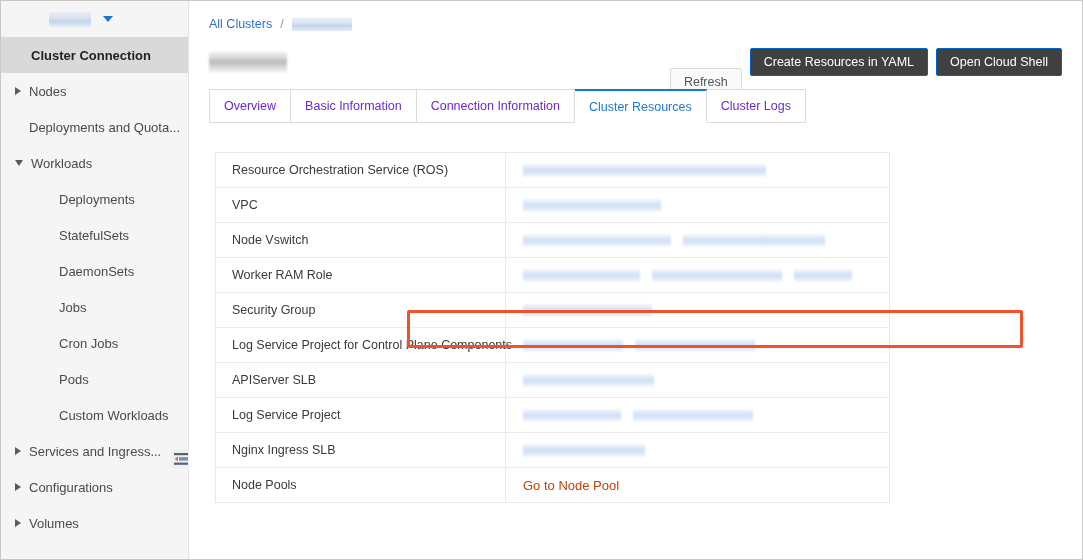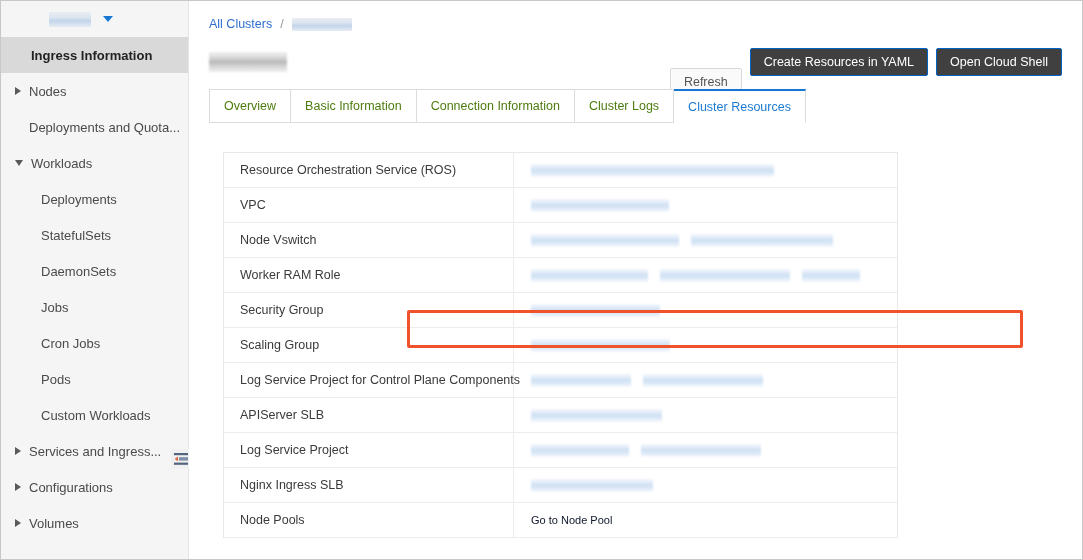--- a/index.html
+++ b/index.html
@@ -60,21 +60,21 @@
     height: 36px;
     display: flex;
     align-items: center;
     font-size: 13px;
     color: #4a4a4a;
     position: relative;
     cursor: pointer;
     white-space: nowrap;
   }
   .sb-item.level0 { padding-left: 14px; }
-  .sb-item.level1 { padding-left: 26px; }
+  .sb-item.level1 { padding-left: 44px; }
   .sb-item.active {
     background: #d9d9d9;
     color: #222;
     font-weight: bold;
     padding-left: 30px;
   }
   .sb-arrow {
     width: 0; height: 0;
     margin-right: 8px;
     flex: 0 0 auto;
@@ -171,40 +171,40 @@
     left: 0; right: -1000px; bottom: 0;
     height: 1px;
     background: transparent;
   }
   .tab {
     height: 34px;
     padding: 0 14px;
     display: flex;
     align-items: center;
     font-size: 12.5px;
-    color: #4d7c0f;
+    color: #6d28d9;
     background: #ffffff;
     border: 1px solid #dcdcdc;
     border-left: none;
     cursor: pointer;
     white-space: nowrap;
   }
   .tab:first-child { border-left: 1px solid #dcdcdc; }
   .tab.active {
     color: #1b7ad1;
     border-top: 2px solid #1677d2;
     border-bottom: 1px solid #ffffff;
     background: #ffffff;
     position: relative;
     z-index: 2;
   }
 
   
   .table-wrap {
-    margin: 29px 0 0 34px;
+    margin: 29px 0 0 26px;
     width: 675px;
     border: 1px solid #e8e8e8;
     border-bottom: none;
   }
   .trow {
     display: flex;
     height: 35px;
     border-bottom: 1px solid #ececec;
     align-items: center;
   }
@@ -231,22 +231,22 @@
   }
   .val-blur {
     height: 13px;
     background: linear-gradient(180deg,
         #f4f8fd 0%, #e4edf9 22%, #cfe0f3 48%, #dde9f8 72%, #f6f9fd 100%);
     filter: blur(1.1px);
     border-radius: 1px;
     flex: 0 0 auto;
   }
   .link {
-    color: #0f172a;
-    font-size: 11px;
+    color: #c2410c;
+    font-size: 13px;
     cursor: pointer;
   }
 
   
   .highlight-box {
     position: absolute;
     left: 218px;
     top: 309px;
     width: 616px;
     height: 38px;
@@ -268,21 +268,21 @@
         <svg width="14" height="14" viewBox="0 0 14 14">
           <path d="M9.5 2 L4 7 L9.5 12" fill="none" stroke="#7a7a7a" stroke-width="1.6"></path>
         </svg>
       </span>
       <span class="blur-chip sb-name"></span>
       <span class="caret-down"></span>
     </div>
 
     <div id="sidebar-items">
         <div class="sb-item level0 active">
-          <span class="sb-label">Ingress Information</span>
+          <span class="sb-label">Cluster Connection</span>
         </div>
         <div class="sb-item level0">
           <span class="sb-arrow right"></span>
           <span class="sb-label">Nodes</span>
         </div>
         <div class="sb-item level0">
           <span class="sb-arrow none"></span>
           <span class="sb-label">Deployments and Quota...</span>
         </div>
         <div class="sb-item level0">
@@ -355,22 +355,22 @@
         <div class="btn btn-default">Refresh</div>
         <div class="btn btn-primary">Create Resources in YAML</div>
         <div class="btn btn-primary">Open Cloud Shell</div>
       </div>
     </div>
 
     <div class="tabs" id="tabs">
         <div class="tab">Overview</div>
         <div class="tab">Basic Information</div>
         <div class="tab">Connection Information</div>
+        <div class="tab active">Cluster Resources</div>
         <div class="tab">Cluster Logs</div>
-        <div class="tab active">Cluster Resources</div>
       </div>
 
     <div class="table-wrap" id="resource-table">
         <div class="trow">
           <div class="tcell-label">Resource Orchestration Service (ROS)</div>
           <div class="tcell-value">
             <span class="val-blur" style="width: 243px;"></span>
           </div>
         </div>
         <div class="trow">
@@ -394,26 +394,20 @@
             <span class="val-blur" style="width: 58px;"></span>
           </div>
         </div>
         <div class="trow">
           <div class="tcell-label">Security Group</div>
           <div class="tcell-value">
             <span class="val-blur" style="width: 129px;"></span>
           </div>
         </div>
         <div class="trow">
-          <div class="tcell-label">Scaling Group</div>
-          <div class="tcell-value">
-            <span class="val-blur" style="width: 139px;"></span>
-          </div>
-        </div>
-        <div class="trow">
           <div class="tcell-label">Log Service Project for Control Plane Components</div>
           <div class="tcell-value">
             <span class="val-blur" style="width: 100px;"></span>
             <span class="val-blur" style="width: 120px;"></span>
           </div>
         </div>
         <div class="trow">
           <div class="tcell-label">APIServer SLB</div>
           <div class="tcell-value">
             <span class="val-blur" style="width: 131px;"></span>

